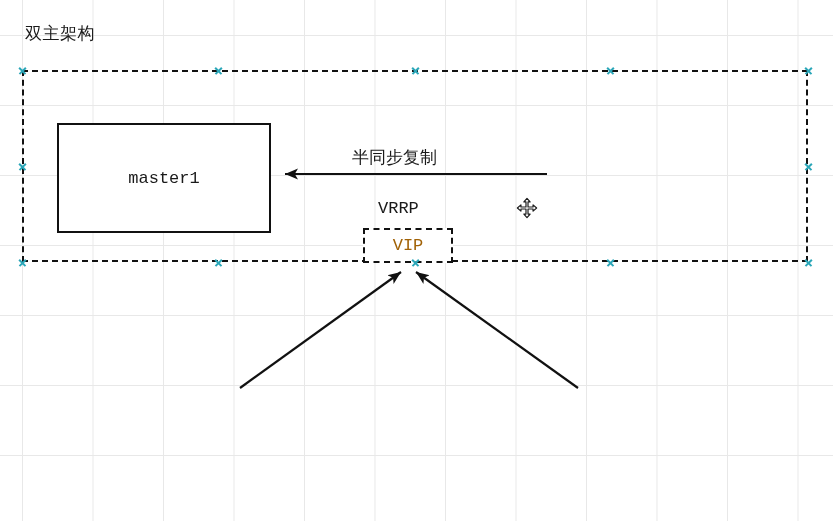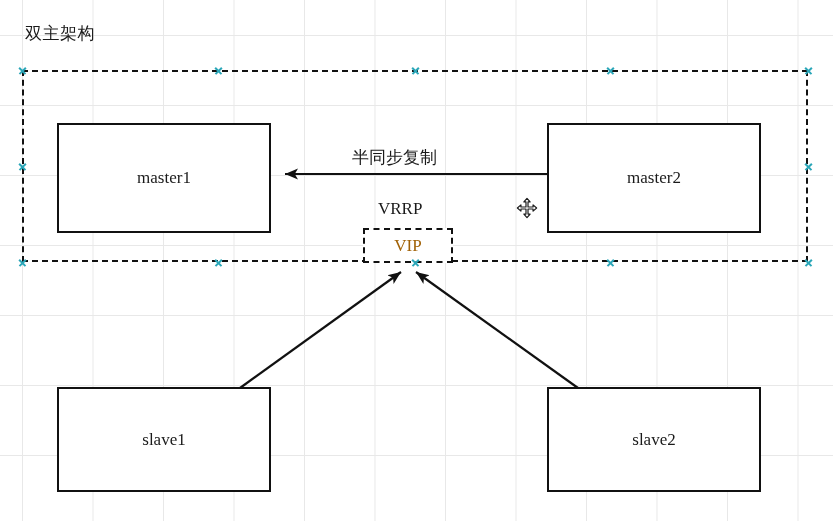--- a/index.html
+++ b/index.html
@@ -11,21 +11,21 @@
     position: relative;
     width: 833px;
     height: 521px;
     background-color: #ffffff;
     background-image:
       linear-gradient(to right, #e8e8e8 1px, transparent 1px),
       linear-gradient(to bottom, #e8e8e8 1px, transparent 1px);
     background-size: 70.5px 70px;
     background-position: 22px 35px;
     overflow: hidden;
-    font-family: Liberation Serif, serif;
+    font-family: Liberation Mono, monospace;
   }
 
   .diagram-title {
     position: absolute;
     left: 25px;
     top: 22px;
     font-size: 17px;
     color: #1a1a1a;
     white-space: nowrap;
     letter-spacing: 0.5px;
@@ -135,31 +135,22 @@
 <div id="canvas">
 
   <div class="diagram-title">双主架构</div>
 
   <div class="group-rect"></div>
 
   <div class="node node-master1">
     <span>master1</span>
   </div>
 
-  <div class="node node-master2">
-    <span>master2</span>
-  </div>
 
-  <div class="node node-slave1">
-    <span>slave1</span>
-  </div>
 
-  <div class="node node-slave2">
-    <span>slave2</span>
-  </div>
 
   <svg class="overlay">
     <defs>
       <marker id="arrowhead" markerWidth="14" markerHeight="12" refX="13" refY="6" orient="auto" markerUnits="userSpaceOnUse">
         <path d="M 13 6 L 0 0.6 L 3.2 6 L 0 11.4 Z" fill="#111111"></path>
       </marker>
     </defs>
 
     <g>
       <line x1="547" y1="174" x2="285" y2="174" stroke="#111111" stroke-width="2" marker-end="url(#arrowhead)"></line>

